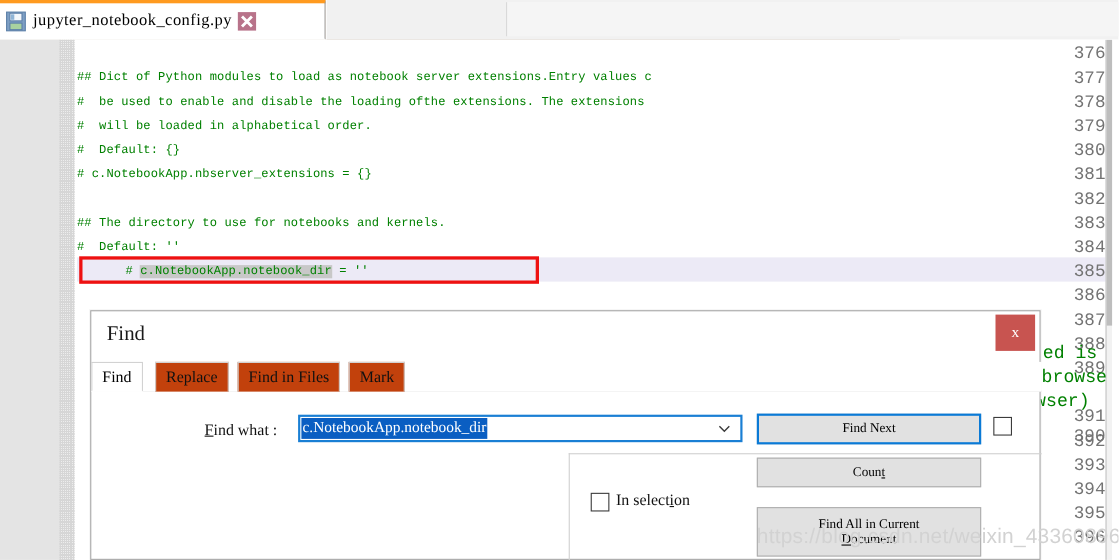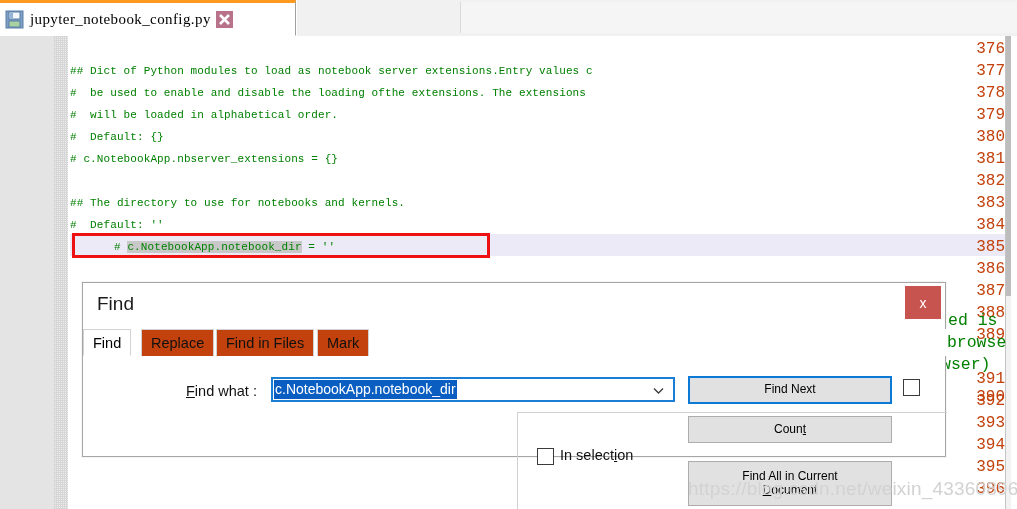--- a/index.html
+++ b/index.html
@@ -115,21 +115,21 @@
     left: 0; top: 0;
     width: 6px; height: 260px;
     background: #bdbdbd;
   }
   .line { position: absolute; height: 22px; line-height: 22px; }
   .lineno {
     right: 12px;
     text-align: right;
     font-family: "Liberation Mono", monospace;
     font-size: 16px;
-    color: #c2410c;
+    color: #737373;
     width: 42px;
   }
   .codeline {
     left: 0;
     white-space: pre;
     font-family: "Liberation Mono", monospace;
     font-size: 11px;
     color: #008000;
     letter-spacing: 0.1px;
   }
@@ -144,24 +144,25 @@
   .redbox {
     position: absolute;
     border: 3px solid #ee1111;
     pointer-events: none;
   }
 
   
   .dialog {
     position: absolute;
     left: 82px; top: 282px;
-    width: 864px; height: 175px;
+    width: 864px; height: 227px;
     background: #ffffff;
     border: 1px solid #a6a6a6;
     box-shadow: 0 0 0 1px rgba(0,0,0,0.04);
+    font-family: Liberation Serif, serif;
   }
   .dlg-title {
     position: absolute;
     left: 14px; top: 10px;
     font-size: 19px;
     color: #1a1a1a;
   }
   .dlg-close {
     position: absolute;
     right: 4px; top: 3px;

